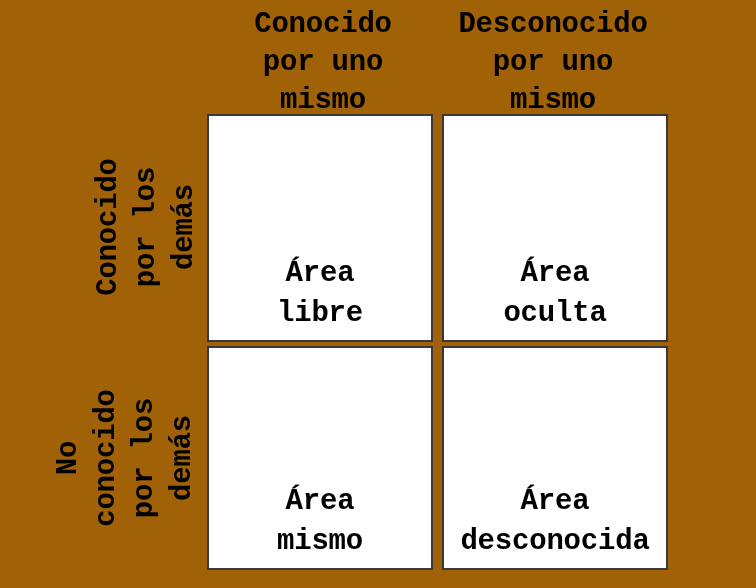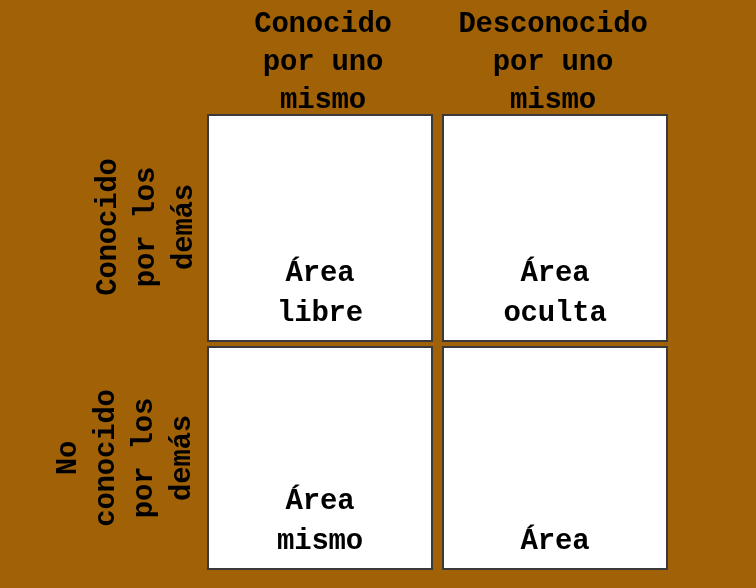--- a/index.html
+++ b/index.html
@@ -146,16 +146,17 @@
   <div class="cell" id="cell-1-0">
     <div class="cell-text">
       <span class="hline">Área</span>
       <span class="hline">mismo</span>
     </div>
   </div>
 
   <div class="cell" id="cell-1-1">
     <div class="cell-text">
       <span class="hline">Área</span>
+      <span class="hline">desconocida</span>
     </div>
   </div>
 
 </div>
 
 </body></html>

